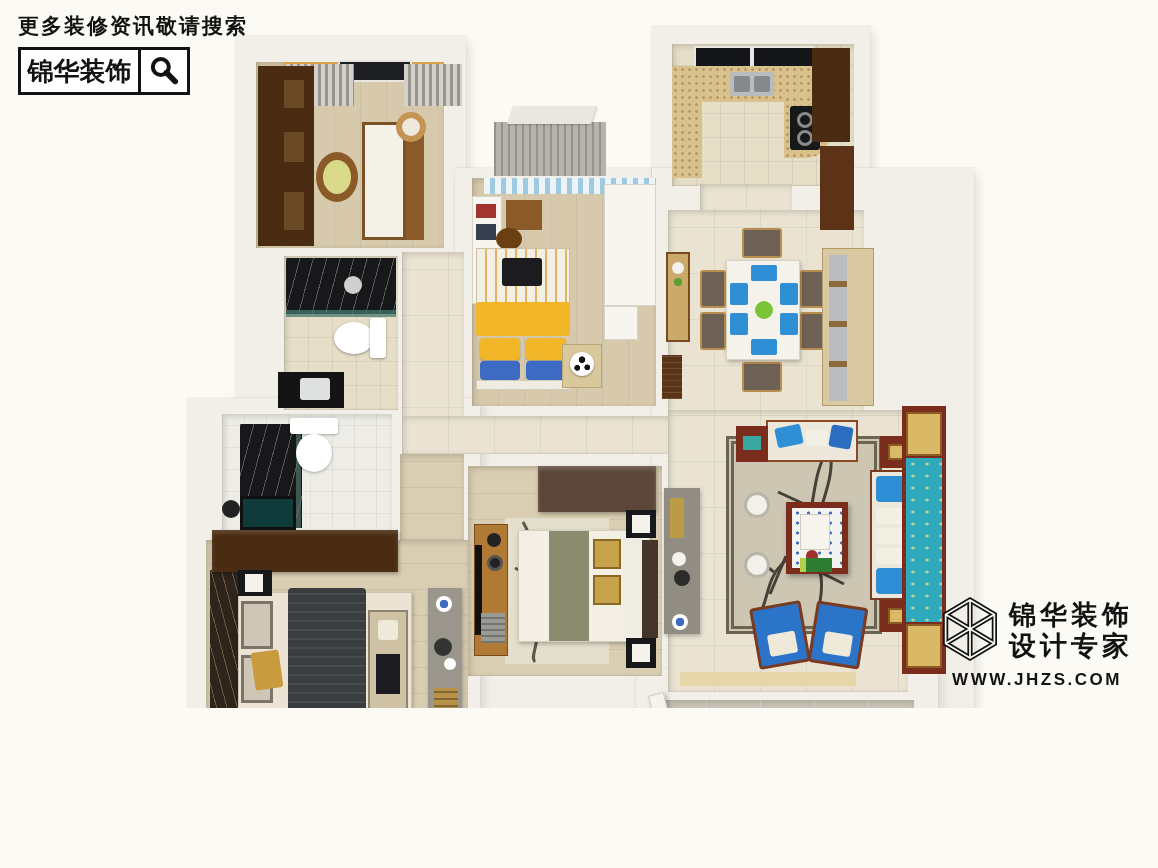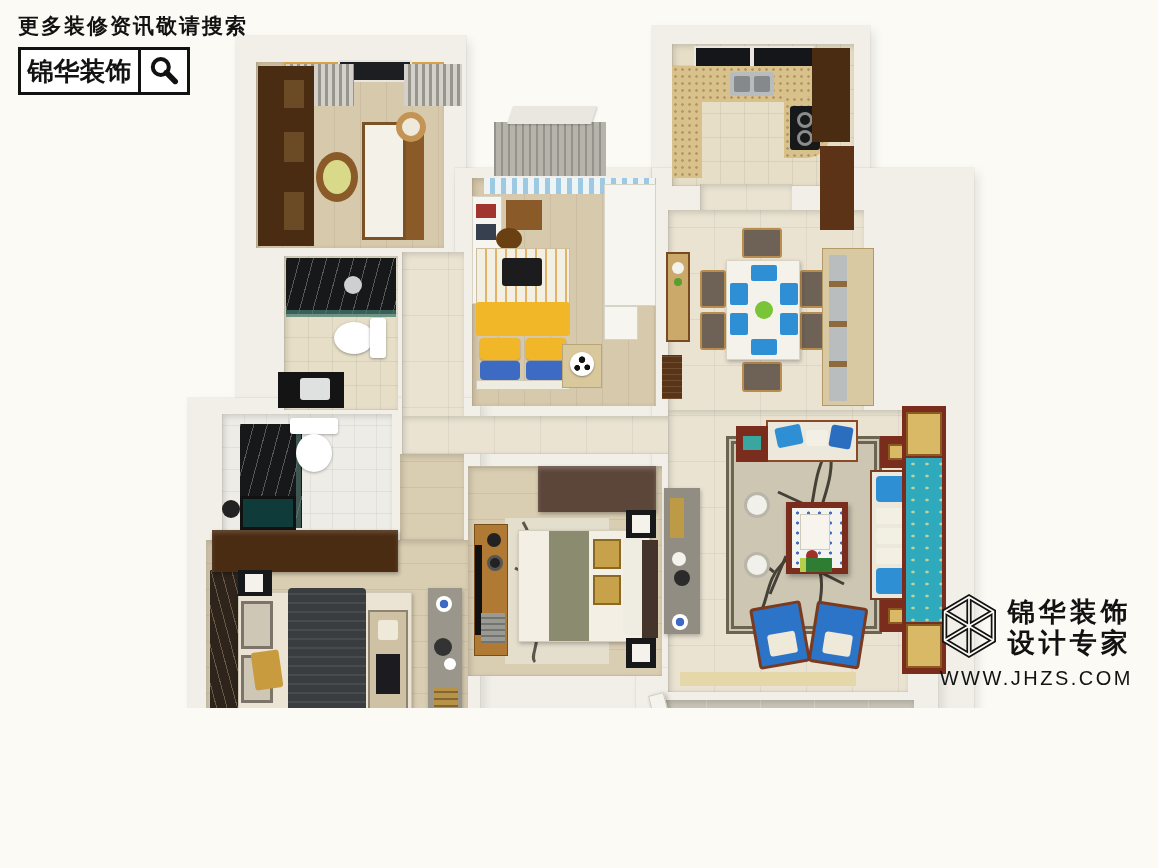--- a/index.html
+++ b/index.html
@@ -38,21 +38,21 @@
   .mat{background:var(--bluepillow);border-radius:2px;}
   .wm-tl{left:18px;top:12px;color:var(--ink);}
   .wm-tl .slogan{font-size:21px;font-weight:bold;letter-spacing:2px;}
   .wm-tl .brandbox{margin-top:7px;width:166px;height:42px;border:3px solid var(--ink);background:#fff;display:flex;align-items:center;}
   .wm-tl .brand{flex:1;text-align:center;font-size:26px;font-weight:bold;line-height:42px;}
   .wm-tl .sep{width:3px;height:42px;background:var(--ink);}
   .wm-tl .iconbox{width:46px;height:42px;display:flex;align-items:center;justify-content:center;}
   .wm-br{right:25px;bottom:18px;color:var(--ink);text-align:center;}
   .wm-br .row{display:flex;align-items:center;gap:10px;}
   .wm-br .bline{font-size:27px;font-weight:bold;letter-spacing:4px;line-height:31px;text-align:left;}
-  .wm-br .url{margin-top:4px;font-size:20px;font-weight:normal;letter-spacing:2.5px;}
+  .wm-br .url{margin-top:4px;font-size:17px;font-weight:bold;letter-spacing:2.5px;}
 </style>
 </head>
 <body>
 
 <div class="stage">
 
   <div class="i wall" style="left:236px;top:36px;width:230px;height:500px"></div>
   <div class="i wall" style="left:455px;top:168px;width:232px;height:540px"></div>
   <div class="i wall" style="left:652px;top:26px;width:218px;height:212px"></div>
   <div class="i wall" style="left:652px;top:168px;width:322px;height:546px"></div>

